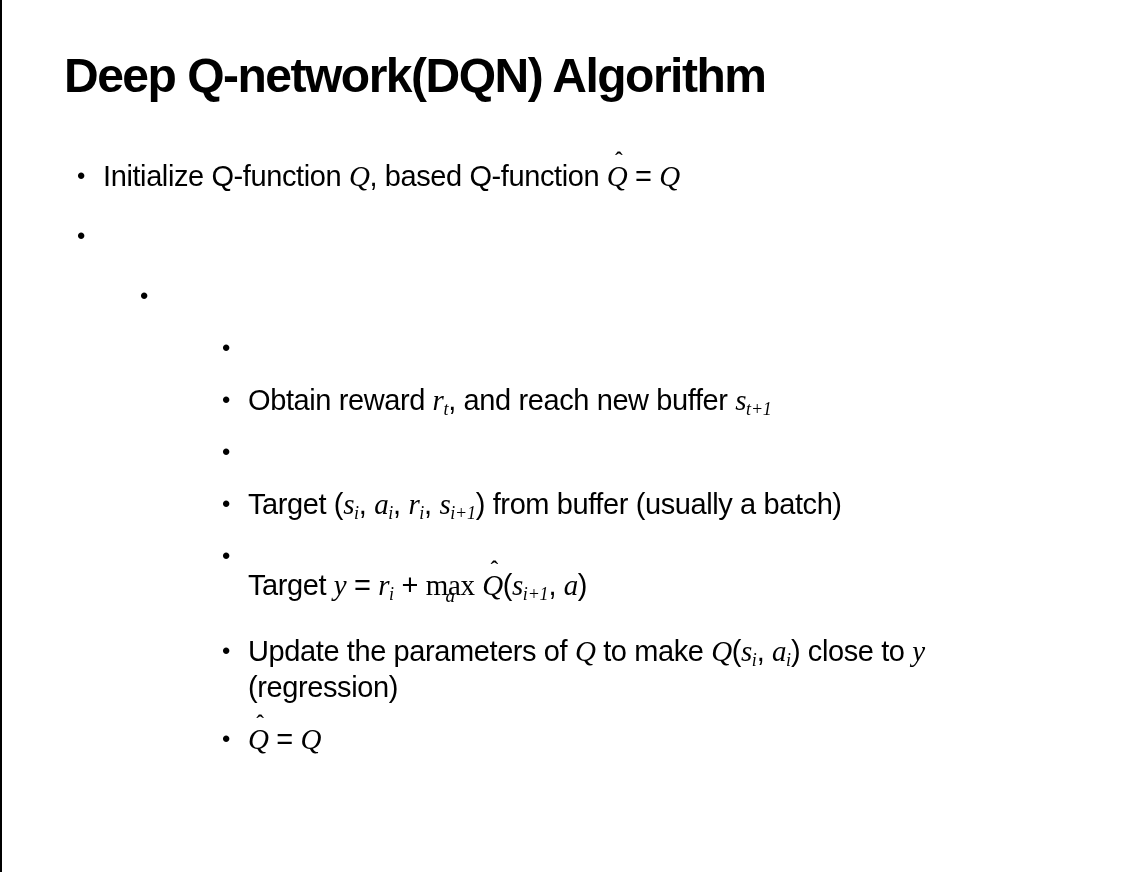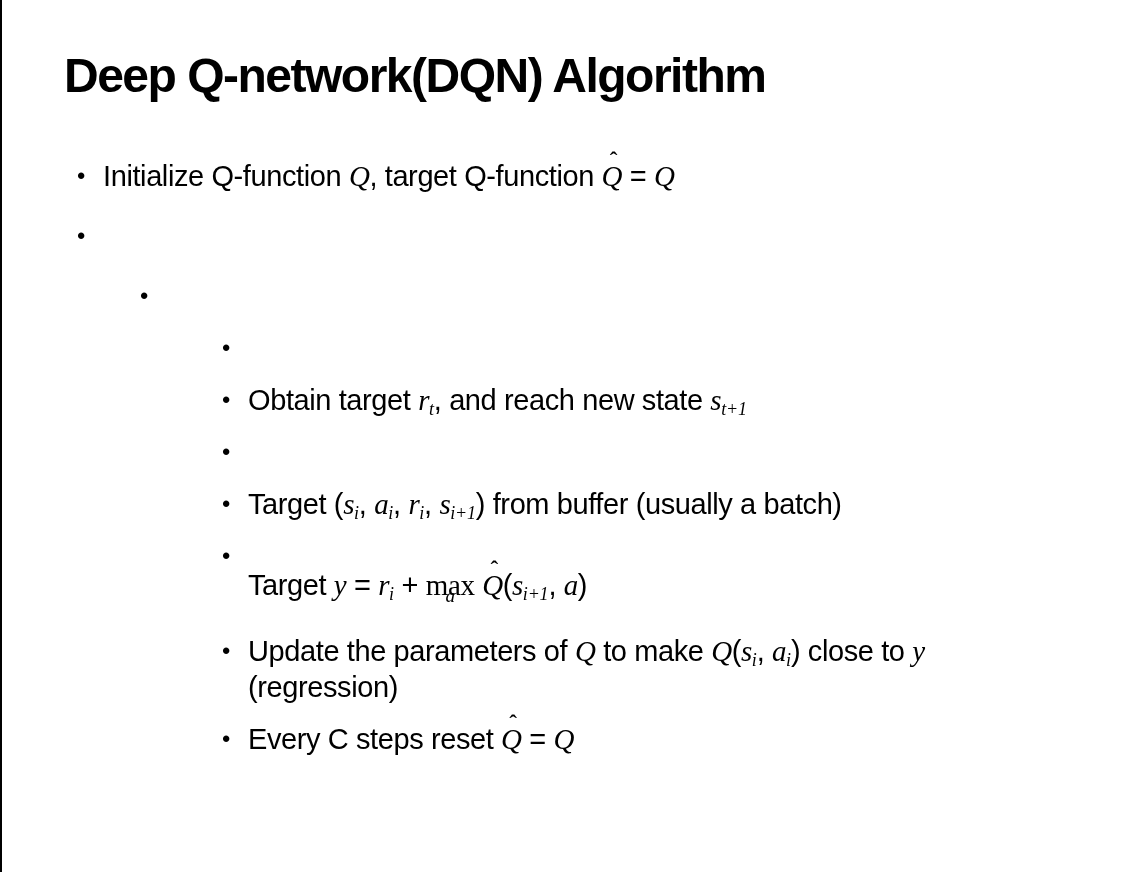--- a/index.html
+++ b/index.html
@@ -85,48 +85,48 @@
   }
 </style>
 </head>
 <body>
 
 <div class="slide">
   <h1 class="title">Deep Q-network(DQN) Algorithm</h1>
   <div class="bullets">
       <div class="b lvl1">
         <span class="marker">•</span>
-        <span class="content"><span class="pt">Initialize Q-function </span><span class="mi">Q</span><span class="pt">, target Q-function </span><span class="hatw"><span class="hatmark">ˆ</span><span class="mi">Q</span></span><span class="pt"> = </span><span class="mi">Q</span></span>
+        <span class="content"><span class="pt">Initialize Q-function </span><span class="mi">Q</span><span class="pt">, based Q-function </span><span class="hatw"><span class="hatmark">ˆ</span><span class="mi">Q</span></span><span class="pt"> = </span><span class="mi">Q</span></span>
       </div>
       <div class="b lvl1">
         <span class="marker">•</span>
       </div>
       <div class="b lvl2">
         <span class="marker">•</span>
       </div>
       <div class="b lvl3">
         <span class="marker">•</span>
       </div>
       <div class="b lvl3">
         <span class="marker">•</span>
-        <span class="content"><span class="pt">Obtain target </span><span class="mi">r<sub class="ms">t</sub></span><span class="pt">, and reach new state </span><span class="mi">s<sub class="ms">t+1</sub></span></span>
+        <span class="content"><span class="pt">Obtain reward </span><span class="mi">r<sub class="ms">t</sub></span><span class="pt">, and reach new buffer </span><span class="mi">s<sub class="ms">t+1</sub></span></span>
       </div>
       <div class="b lvl3">
         <span class="marker">•</span>
       </div>
       <div class="b lvl3">
         <span class="marker">•</span>
         <span class="content"><span class="pt">Target (</span><span class="mi">s<sub class="ms">i</sub></span><span class="pt">, </span><span class="mi">a<sub class="ms">i</sub></span><span class="pt">, </span><span class="mi">r<sub class="ms">i</sub></span><span class="pt">, </span><span class="mi">s<sub class="ms">i+1</sub></span><span class="pt">) from buffer (usually a batch)</span></span>
       </div>
       <div class="b lvl3 tall">
         <span class="marker">•</span>
         <span class="content"><span class="pt">Target </span><span class="mi">y</span><span class="pt"> = </span><span class="mi">r<sub class="ms">i</sub></span><span class="pt"> + </span><span class="munder"><span class="mroman">max</span><span class="mu">a</span></span><span class="pt"> </span><span class="hatw"><span class="hatmark">ˆ</span><span class="mi">Q</span></span><span class="pt">(</span><span class="mi">s<sub class="ms">i+1</sub></span><span class="pt">, </span><span class="mi">a</span><span class="pt">)</span></span>
       </div>
       <div class="b lvl3">
         <span class="marker">•</span>
         <span class="content"><span class="pt">Update the parameters of </span><span class="mi">Q</span><span class="pt"> to make </span><span class="mi">Q</span><span class="pt">(</span><span class="mi">s<sub class="ms">i</sub></span><span class="pt">, </span><span class="mi">a<sub class="ms">i</sub></span><span class="pt">) close to </span><span class="mi">y</span><span class="pt"> (regression)</span></span>
       </div>
       <div class="b lvl3">
         <span class="marker">•</span>
-        <span class="content"><span class="pt">Every C steps reset </span><span class="hatw"><span class="hatmark">ˆ</span><span class="mi">Q</span></span><span class="pt"> = </span><span class="mi">Q</span></span>
+        <span class="content"><span class="hatw"><span class="hatmark">ˆ</span><span class="mi">Q</span></span><span class="pt"> = </span><span class="mi">Q</span></span>
       </div>
     </div>
 </div>
 
 </body></html>

